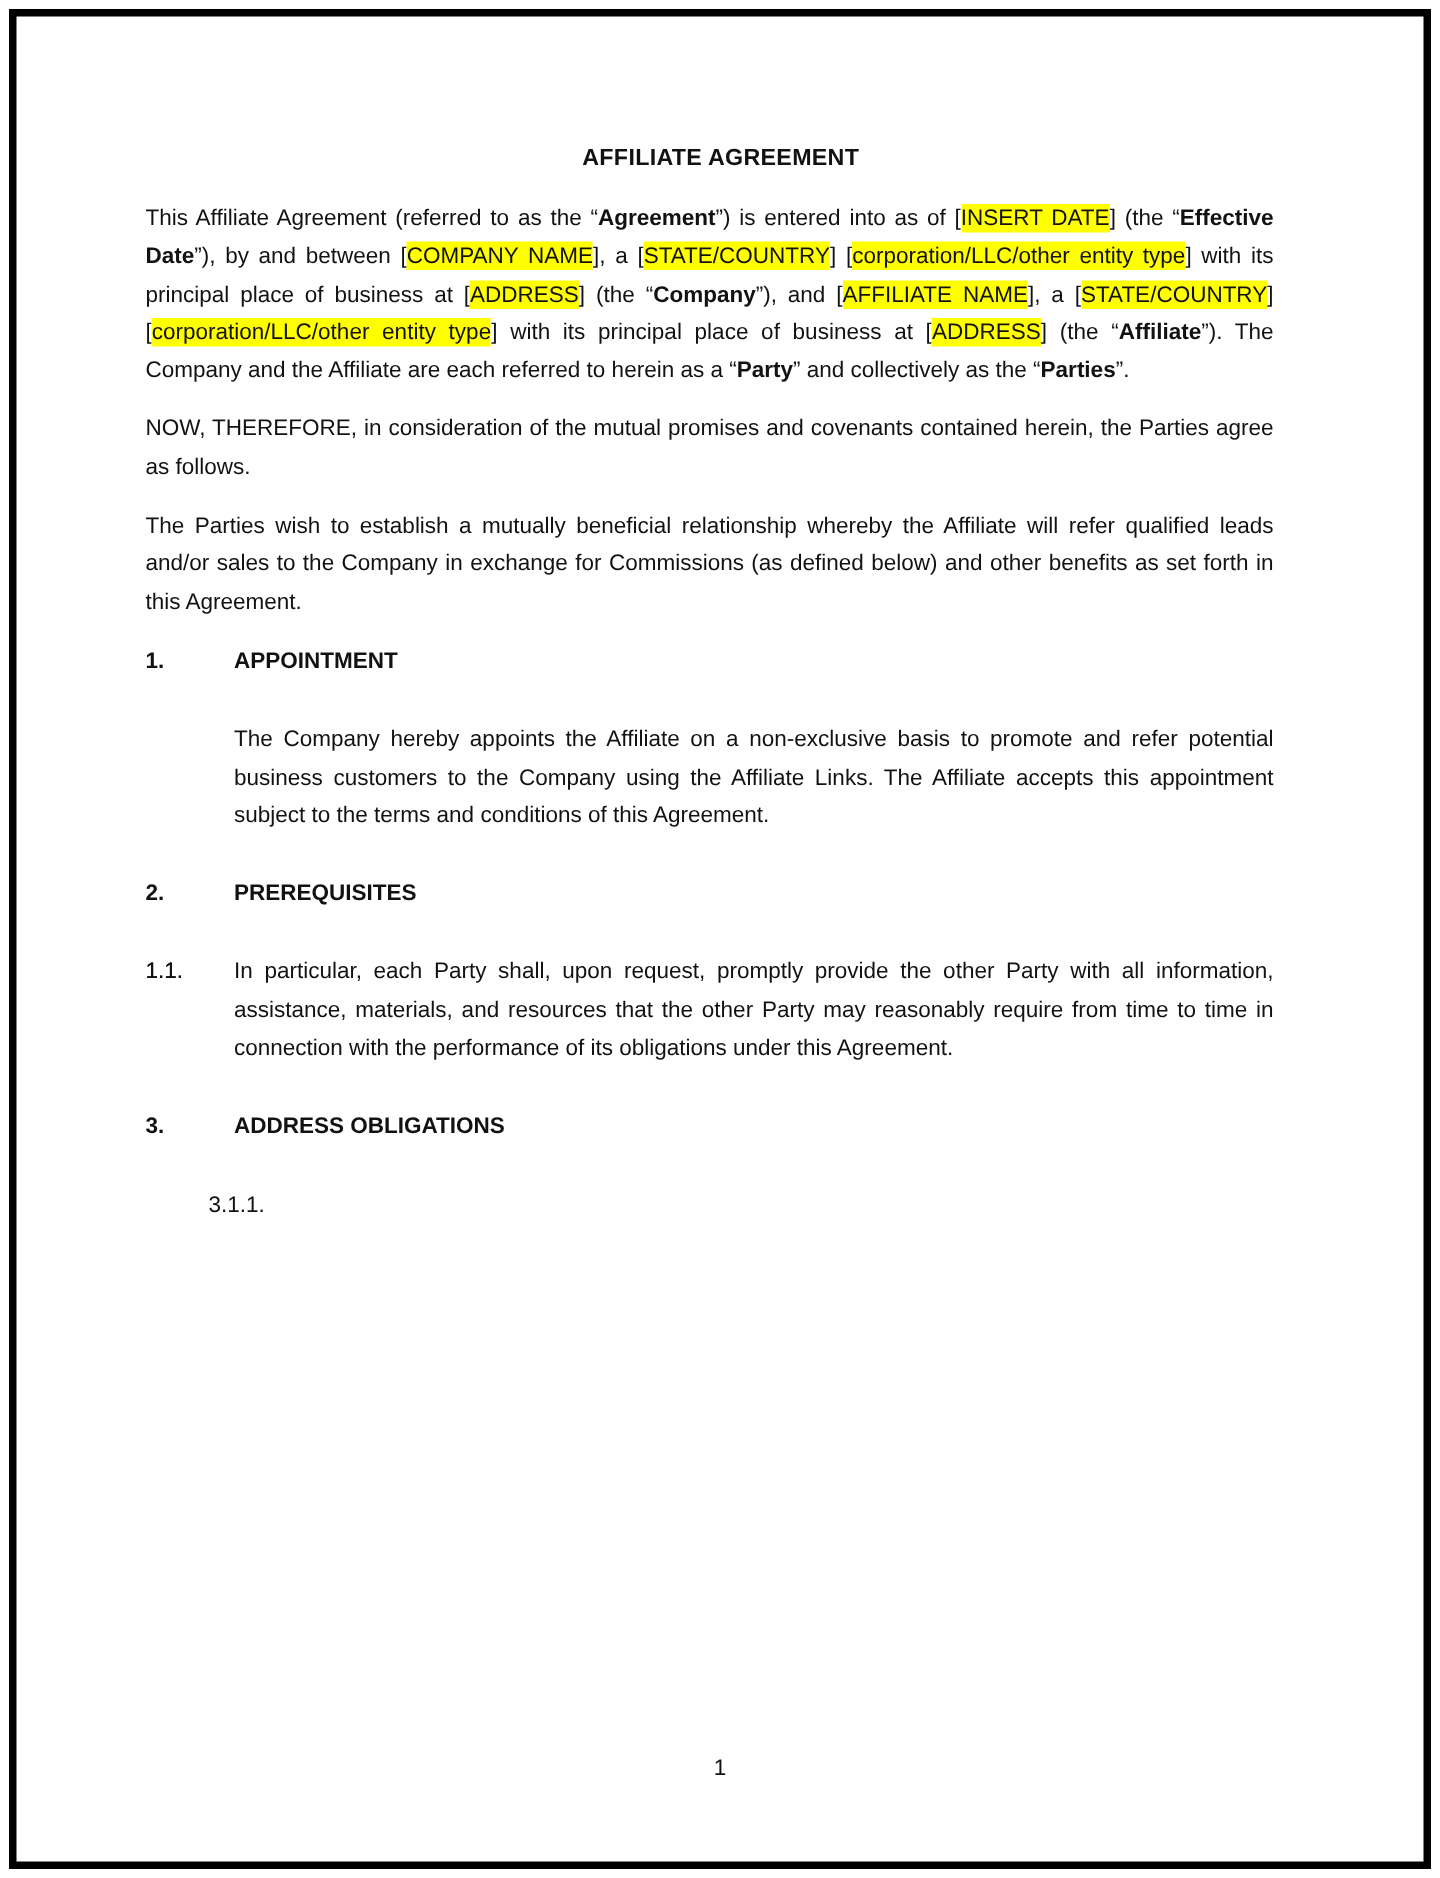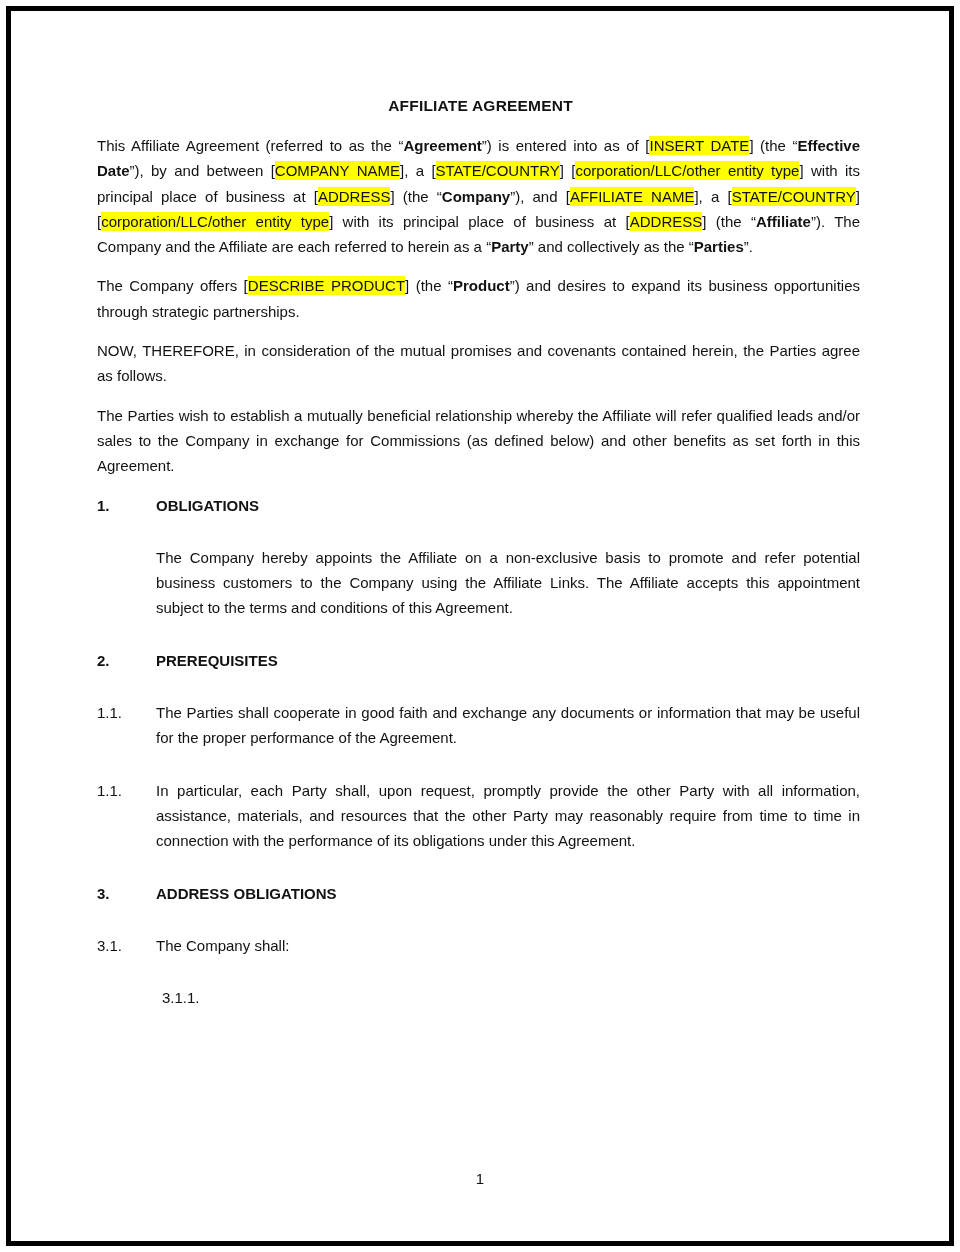--- a/index.html
+++ b/index.html
@@ -29,58 +29,56 @@
     font-weight: bold;
     text-align: center;
     line-height: 25px;
     letter-spacing: 0.2px;
     margin: 0 0 15px 0;
   }
   .block {
     font-size: 15px;
     line-height: 25.3px;
     text-align: justify;
-    margin: 0 4px 14px 0;
+    margin: 0 15px 14px 0;
   }
   .block.lg { margin-bottom: 27px; }
   .b { font-weight: bold; }
   .h { background: var(--hl, #ffff00); padding: 1px 0; }
   .hblk { font-weight: bold; text-align: left; }
   .n, .hblk { position: relative; }
   .pl0 { padding-left: 59px; }
   .num { position: absolute; left: 0; top: 0; }
   .n.l1 { padding-left: 133px; }
-  .n.l1 .num { left: 65px; }
+  .n.l1 .num { left: 42px; }
   .ind { padding-left: 59px; }
   .page-number {
     position: absolute;
     top: 1166px;
     left: 0;
     width: 100%;
     text-align: center;
     font-size: 15px;
     line-height: 25px;
   }
 </style>
 </head>
 <body>
 
 <div class="page">
   <div class="page-border"></div>
   <div class="content">
     <h1 class="doc-title">AFFILIATE AGREEMENT</h1>
     <div>
         <div class="block"><span>This Affiliate Agreement (referred to as the “</span><span class="b">Agreement</span><span>”) is entered into as of [</span><span class="h">INSERT DATE</span><span>] (the “</span><span class="b">Effective Date</span><span>”), by and between [</span><span class="h">COMPANY NAME</span><span>], a [</span><span class="h">STATE/COUNTRY</span><span>] [</span><span class="h">corporation/LLC/other entity type</span><span>] with its principal place of business at [</span><span class="h">ADDRESS</span><span>] (the “</span><span class="b">Company</span><span>”), and [</span><span class="h">AFFILIATE NAME</span><span>], a [</span><span class="h">STATE/COUNTRY</span><span>] [</span><span class="h">corporation/LLC/other entity type</span><span>] with its principal place of business at [</span><span class="h">ADDRESS</span><span>] (the “</span><span class="b">Affiliate</span><span>”). The Company and the Affiliate are each referred to herein as a “</span><span class="b">Party</span><span>” and collectively as the “</span><span class="b">Parties</span><span>”.</span></div>
-        <div class="block"><span>The Company offers [</span><span class="h">DESCRIBE PRODUCT</span><span>] (the “</span><span class="b">Product</span><span>”) and desires to expand its business opportunities through strategic partnerships.</span></div>
         <div class="block"><span>NOW, THEREFORE, in consideration of the mutual promises and covenants contained herein, the Parties agree as follows.</span></div>
         <div class="block"><span>The Parties wish to establish a mutually beneficial relationship whereby the Affiliate will refer qualified leads and/or sales to the Company in exchange for Commissions (as defined below) and other benefits as set forth in this Agreement.</span></div>
-        <div class="block lg hblk pl0"><span class="num">1.</span><span>OBLIGATIONS</span></div>
+        <div class="block lg hblk pl0"><span class="num">1.</span><span>APPOINTMENT</span></div>
         <div class="block lg ind"><span>The Company hereby appoints the Affiliate on a non-exclusive basis to promote and refer potential business customers to the Company using the Affiliate Links. The Affiliate accepts this appointment subject to the terms and conditions of this Agreement.</span></div>
         <div class="block lg hblk pl0"><span class="num">2.</span><span>PREREQUISITES</span></div>
-        <div class="block lg n pl0"><span class="num">1.1.</span><span>The Parties shall cooperate in good faith and exchange any documents or information that may be useful for the proper performance of the Agreement.</span></div>
+        <div class="block lg n pl0"><span class="num">1.1.</span></div>
         <div class="block lg n pl0"><span class="num">1.1.</span><span>In particular, each Party shall, upon request, promptly provide the other Party with all information, assistance, materials, and resources that the other Party may reasonably require from time to time in connection with the performance of its obligations under this Agreement.</span></div>
         <div class="block lg hblk pl0"><span class="num">3.</span><span>ADDRESS OBLIGATIONS</span></div>
-        <div class="block lg n pl0"><span class="num">3.1.</span><span>The Company shall:</span></div>
         <div class="block lg n l1"><span class="num">3.1.1.</span></div>
       </div>
   </div>
   <div class="page-number">1</div>
 </div>
 
 </body></html>

